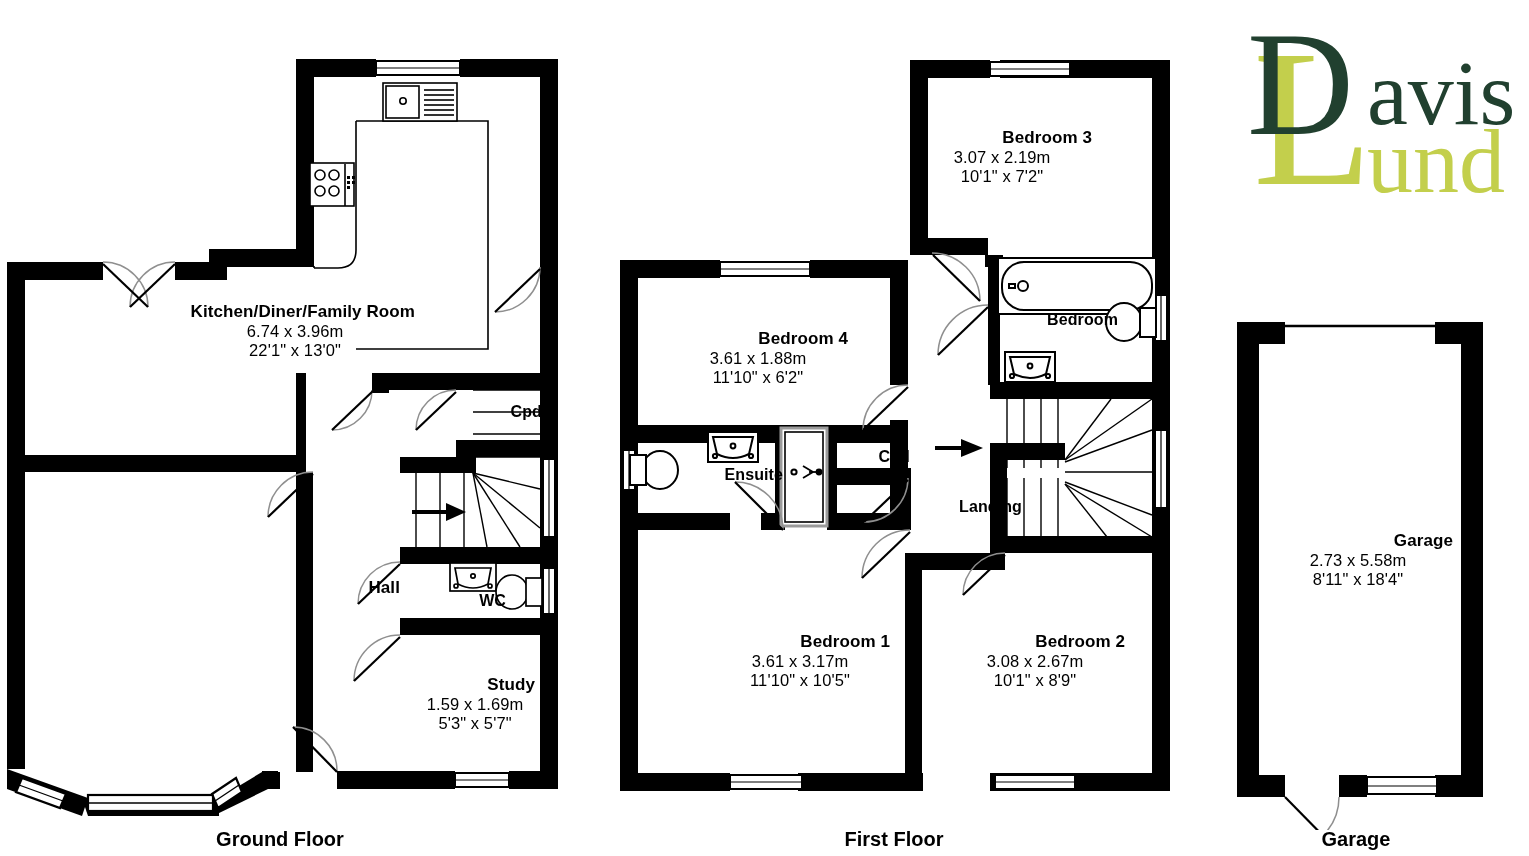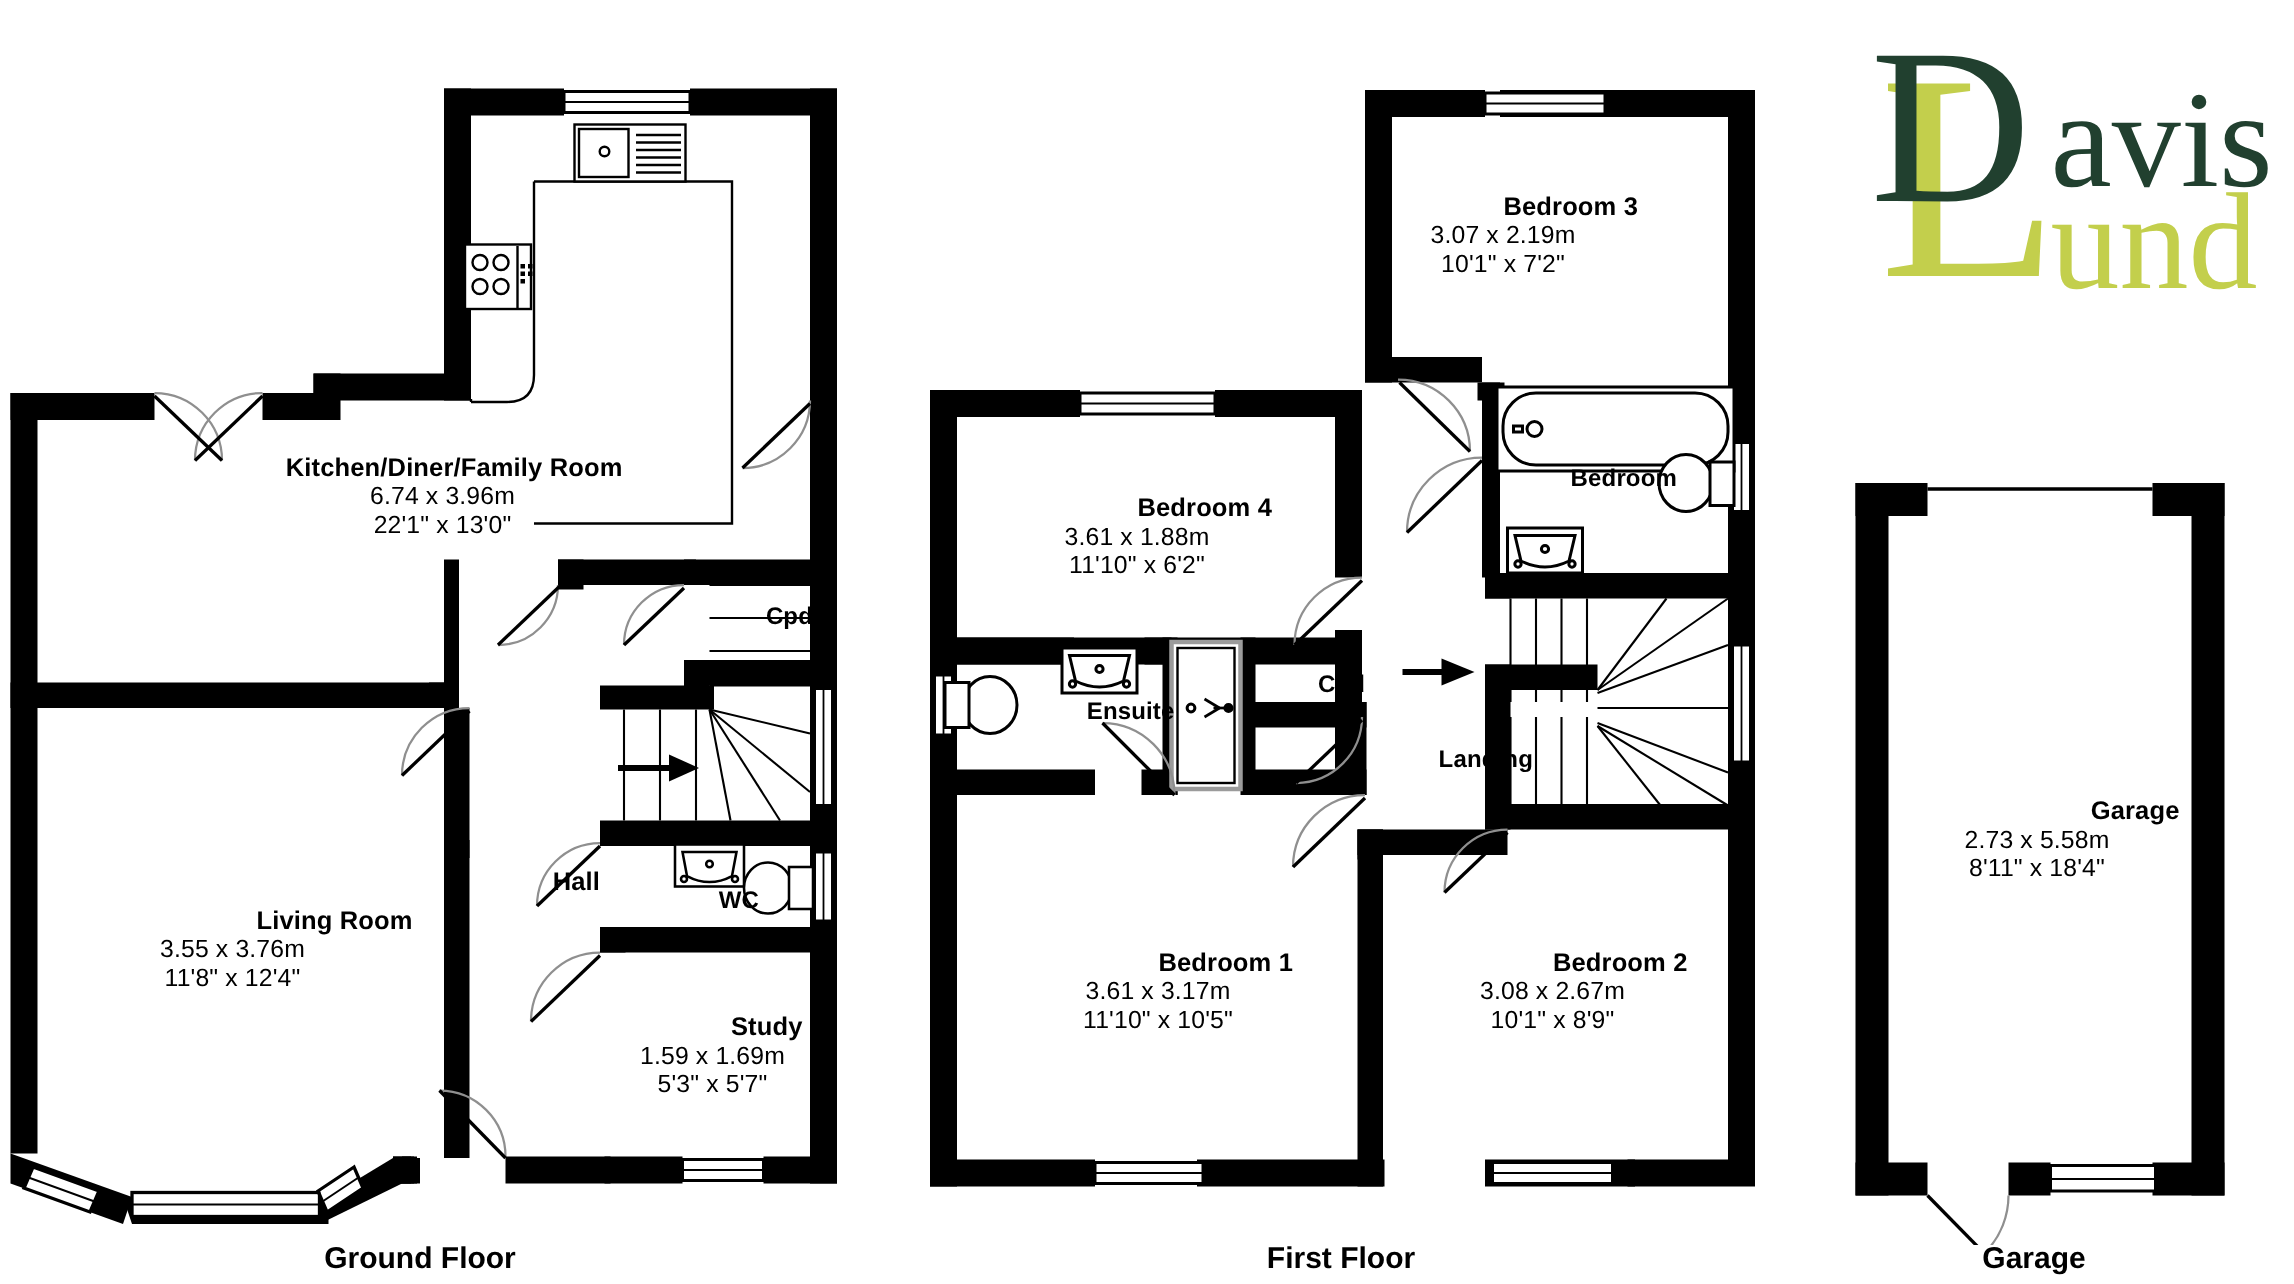--- a/index.html
+++ b/index.html
@@ -219,25 +219,20 @@
   </div>
 
   <div class="lbl" style="left:320px;top:578px;width:80px;">
     <div class="nm">Hall</div>
   </div>
 
   <div class="lbl small" style="left:442px;top:592px;width:64px;">
     <div class="nm">WC</div>
   </div>
 
-  <div class="lbl" style="left:35px;top:604px;width:240px;">
-    <div class="nm">Living Room</div>
-    <div class="dm">3.55 x 3.76m</div>
-    <div class="dm">11'8" x 12'4"</div>
-  </div>
 
   <div class="lbl" style="left:415px;top:675px;width:120px;">
     <div class="nm">Study</div>
     <div class="dm">1.59 x 1.69m</div>
     <div class="dm">5'3" x 5'7"</div>
   </div>
 
   <div class="floor-cap" style="left:205px;top:828px;width:150px;">Ground Floor</div>
 
   <svg class="plan-svg" width="600" height="830" viewBox="0 0 600 830" style="left:605px;top:0;">
@@ -418,21 +413,21 @@
   </div>
 
   <div class="lbl small" style="left:836px;top:448px;width:74px;">
     <div class="nm">Cpd</div>
   </div>
 
   <div class="lbl small" style="left:910px;top:498px;width:112px;">
     <div class="nm">Landing</div>
   </div>
 
-  <div class="lbl" style="left:682px;top:632px;width:180px;">
+  <div class="lbl" style="left:710px;top:632px;width:180px;">
     <div class="nm">Bedroom 1</div>
     <div class="dm">3.61 x 3.17m</div>
     <div class="dm">11'10" x 10'5"</div>
   </div>
 
   <div class="lbl" style="left:945px;top:632px;width:180px;">
     <div class="nm">Bedroom 2</div>
     <div class="dm">3.08 x 2.67m</div>
     <div class="dm">10'1" x 8'9"</div>
   </div>

